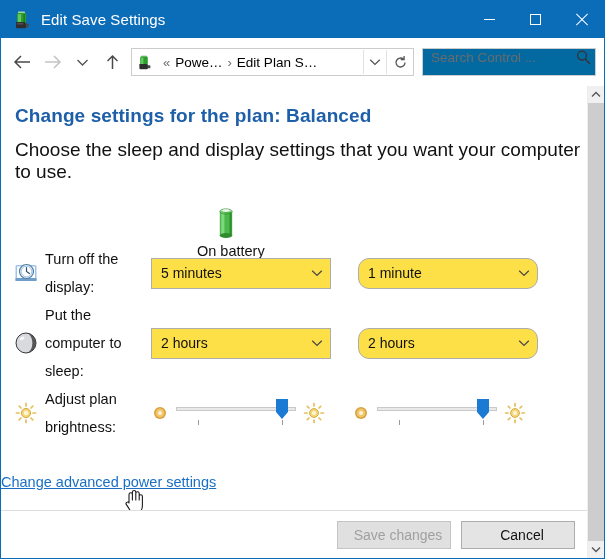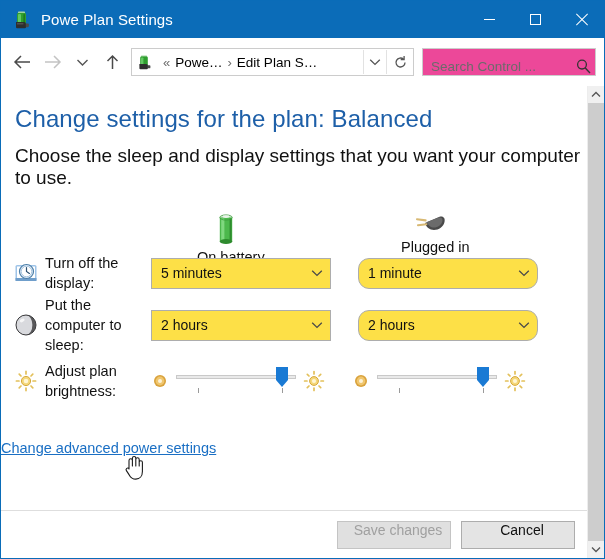--- a/index.html
+++ b/index.html
@@ -157,23 +157,23 @@
     display: flex;
     align-items: center;
     justify-content: center;
     flex: 0 0 auto;
     border-left: 1px solid #e2e2e2;
   }
   .searchbox {
     width: 172px;
     height: 26px;
     border: 1px solid #cccccc;
-    background: #ec4899;
-    display: flex;
-    align-items: flex-end;
+    background: #0369a1;
+    display: flex;
+    align-items: flex-start;
     flex: 0 0 auto;
     position: relative;
   }
   .searchbox input {
     border: 0;
     outline: 0;
     flex: 1 1 auto;
     min-width: 0;
     font-family: "Liberation Sans", sans-serif;
     font-size: 13.5px;
@@ -198,23 +198,24 @@
   }
   .content {
     flex: 1 1 auto;
     position: relative;
     overflow: hidden;
     background: #ffffff;
   }
 
   .page-title {
     color: #1d5fa8;
-    font-size: 24px;
+    font-size: 19px;
     padding: 19px 8px 0 14px;
     letter-spacing: 0.1px;
+    font-weight: bold;
   }
   .page-sub {
     color: #111111;
     font-size: 19px;
     padding: 12px 0 0 14px;
   }
 
   
   .col-headers {
     position: relative;
@@ -253,21 +254,21 @@
     flex: 0 0 auto;
     display: flex;
     align-items: center;
     justify-content: center;
   }
   .row-label {
     width: 100px;
     margin-left: 6px;
     font-size: 14.5px;
     color: #111111;
-    line-height: 20px;
+    line-height: 28px;
     flex: 0 0 auto;
   }
   .row-fields {
     display: flex;
     align-items: center;
     flex: 1 1 auto;
   }
 
   .combo {
     width: 180px;
@@ -373,21 +374,21 @@
     box-sizing: border-box;
   }
   .btn {
     height: 28px;
     min-width: 114px;
     border: 1px solid #adadad;
     background: #e4e4e4;
     font-size: 14px;
     color: #111111;
     display: flex;
-    align-items: flex-start;
+    align-items: center;
     justify-content: center;
     box-sizing: border-box;
     padding-left: 8px;
   }
   .btn.disabled {
     color: #a0a0a0;
     border-color: #c4c4c4;
     background: #e0e0e0;
   }
   .btn + .btn { margin-left: 10px; }
@@ -431,21 +432,21 @@
       <svg viewBox="0 0 20 20" width="20" height="20">
         <rect x="6" y="1.5" width="7" height="2" rx="0.6" fill="#9fd39f"></rect>
         <rect x="5" y="3" width="9" height="14" rx="1.4" fill="#2f9e2f"></rect>
         <rect x="6" y="4" width="3" height="12" rx="1" fill="#62c962"></rect>
         <rect x="11.4" y="4" width="1.6" height="12" rx="0.7" fill="#1d7a1d"></rect>
         <path d="M4 12 h8 a2 2 0 0 1 2 2 v3 a1.2 1.2 0 0 1 -1.2 1.2 H5.2 A1.2 1.2 0 0 1 4 17 z" fill="#2e2e2e"></path>
         <path d="M13.8 13.4 h2 a1.1 1.1 0 0 1 1.1 1.1 v1.6 a1.1 1.1 0 0 1 -1.1 1.1 h-2 z" fill="#4a4a4a"></path>
         <rect x="5" y="13.2" width="6.4" height="1.2" fill="#585858"></rect>
       </svg>
     </div>
-    <div class="title-text">Powe Plan Settings</div>
+    <div class="title-text">Edit Save Settings</div>
     <div class="caption-buttons">
       <div class="cap-btn">
         <div class="glyph-min"></div>
       </div>
       <div class="cap-btn">
         <div class="glyph-max"></div>
       </div>
       <div class="cap-btn cap-close">
         <div class="glyph-close"></div>
       </div>
@@ -525,29 +526,20 @@
           <svg width="26" height="38" viewBox="0 0 26 38">
             <ellipse cx="13" cy="6.5" rx="6.2" ry="2.6" fill="#cfe6cf"></ellipse>
             <rect x="6.8" y="6.5" width="12.4" height="24" fill="#4cb84c"></rect>
             <rect x="8.2" y="7.5" width="3.2" height="22" fill="#7fd87f"></rect>
             <rect x="16.6" y="7.5" width="2" height="22" fill="#2e8b2e"></rect>
             <ellipse cx="13" cy="30.5" rx="6.2" ry="2.6" fill="#2e8b2e"></ellipse>
             <ellipse cx="13" cy="6.5" rx="6.2" ry="2.6" fill="none" stroke="#3a9a3a" stroke-width="0.8"></ellipse>
             <ellipse cx="13" cy="5.6" rx="3.4" ry="1.4" fill="#e9f4e9"></ellipse>
           </svg>
           <span class="col-head-label">On battery</span>
-        </div>
-        <div class="col-head col-head-plug">
-          <svg width="34" height="28" viewBox="0 0 34 28">
-            <path d="M12 12 L26 6 C30 4.5 32.5 7 31.5 11 C30.5 15.5 26 19 21 19 C16.5 19 13 16 12 12 z" fill="#4a4a4a"></path>
-            <path d="M14 11 L25 6.8 C28 5.7 30 7.4 29.4 10.3 C28.6 13.8 24.8 16.6 21 16.6 C17.6 16.6 15 14.4 14 11 z" fill="#6b6b6b"></path>
-            <path d="M12.6 9.4 L4 8.2" stroke="#d8b974" stroke-width="2.1" stroke-linecap="round"></path>
-            <path d="M13.4 13.2 L5 14.2" stroke="#d8b974" stroke-width="2.1" stroke-linecap="round"></path>
-          </svg>
-          <span class="col-head-label">Plugged in</span>
         </div>
       </div>
 
       <div class="settings">
 
         <div class="row">
           <div class="row-icon">
             <svg width="24" height="24" viewBox="0 0 24 24">
               <rect x="1.5" y="4" width="21" height="16" rx="1.6" fill="#9fc4e8"></rect>
               <rect x="3" y="5.5" width="18" height="11.5" fill="#ffffff"></rect>

